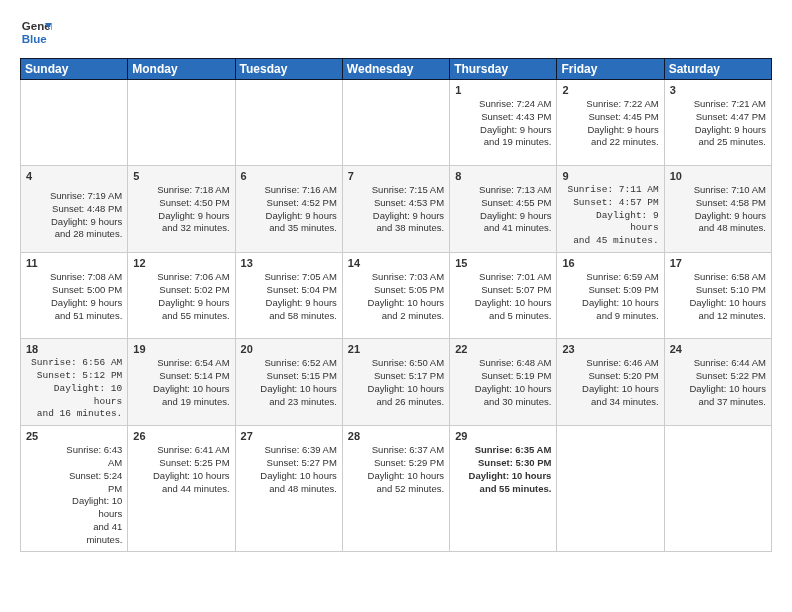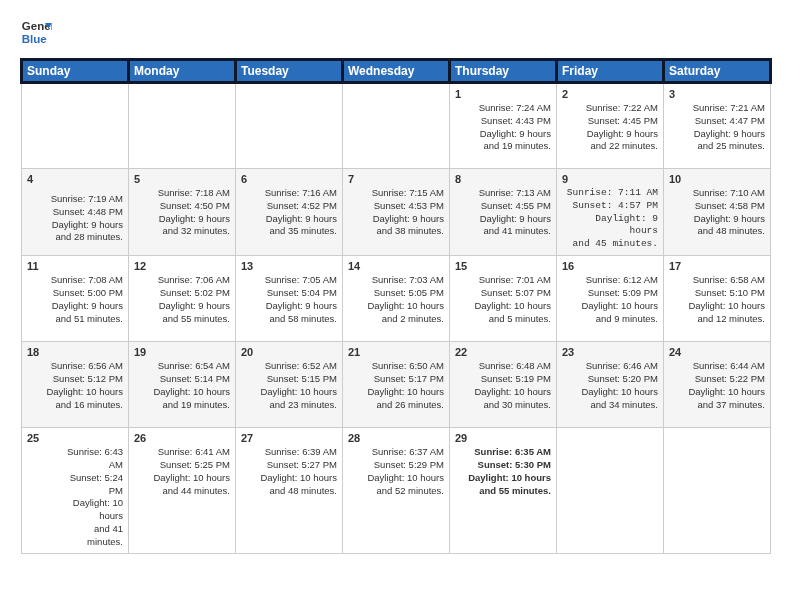--- a/index.html
+++ b/index.html
@@ -42,21 +42,21 @@
       border-collapse: collapse;
       table-layout: fixed;
     }
     thead tr th {
       background: #2a6ebb;
       color: #fff;
       font-size: 12px;
       font-weight: bold;
       padding: 3px 4px;
       text-align: left;
-      border: 3px solid #0f172a;
+      border: 1px solid #0f172a;
     }
     tbody tr td {
       border: 1px solid #ccc;
       vertical-align: top;
       padding: 4px 5px;
       font-size: 10px;
       color: #333;
       height: 86px;
       background: #fff;
     }
@@ -218,37 +218,37 @@
         </td>
         <td>
           <span class="day-num">15</span>
           <div class="cell-content" style="white-space: pre-line;">Sunrise: 7:01 AM
 Sunset: 5:07 PM
 Daylight: 10 hours
 and 5 minutes.</div>
         </td>
         <td>
           <span class="day-num">16</span>
-          <div class="cell-content" style="white-space: pre-line;">Sunrise: 6:12 AM
+          <div class="cell-content" style="white-space: pre-line;">Sunrise: 6:59 AM
 Sunset: 5:09 PM
 Daylight: 10 hours
 and 9 minutes.</div>
         </td>
         <td>
           <span class="day-num">17</span>
           <div class="cell-content" style="white-space: pre-line;">Sunrise: 6:58 AM
 Sunset: 5:10 PM
 Daylight: 10 hours
 and 12 minutes.</div>
         </td>
       </tr>
       <tr>
         <td>
           <span class="day-num">18</span>
-          <div class="cell-content" style="white-space: pre-line;">Sunrise: 6:56 AM
+          <div class="cell-content" style="white-space: pre-line; font-family: Liberation Mono, monospace;">Sunrise: 6:56 AM
 Sunset: 5:12 PM
 Daylight: 10 hours
 and 16 minutes.</div>
         </td>
         <td>
           <span class="day-num">19</span>
           <div class="cell-content" style="white-space: pre-line;">Sunrise: 6:54 AM
 Sunset: 5:14 PM
 Daylight: 10 hours
 and 19 minutes.</div>

